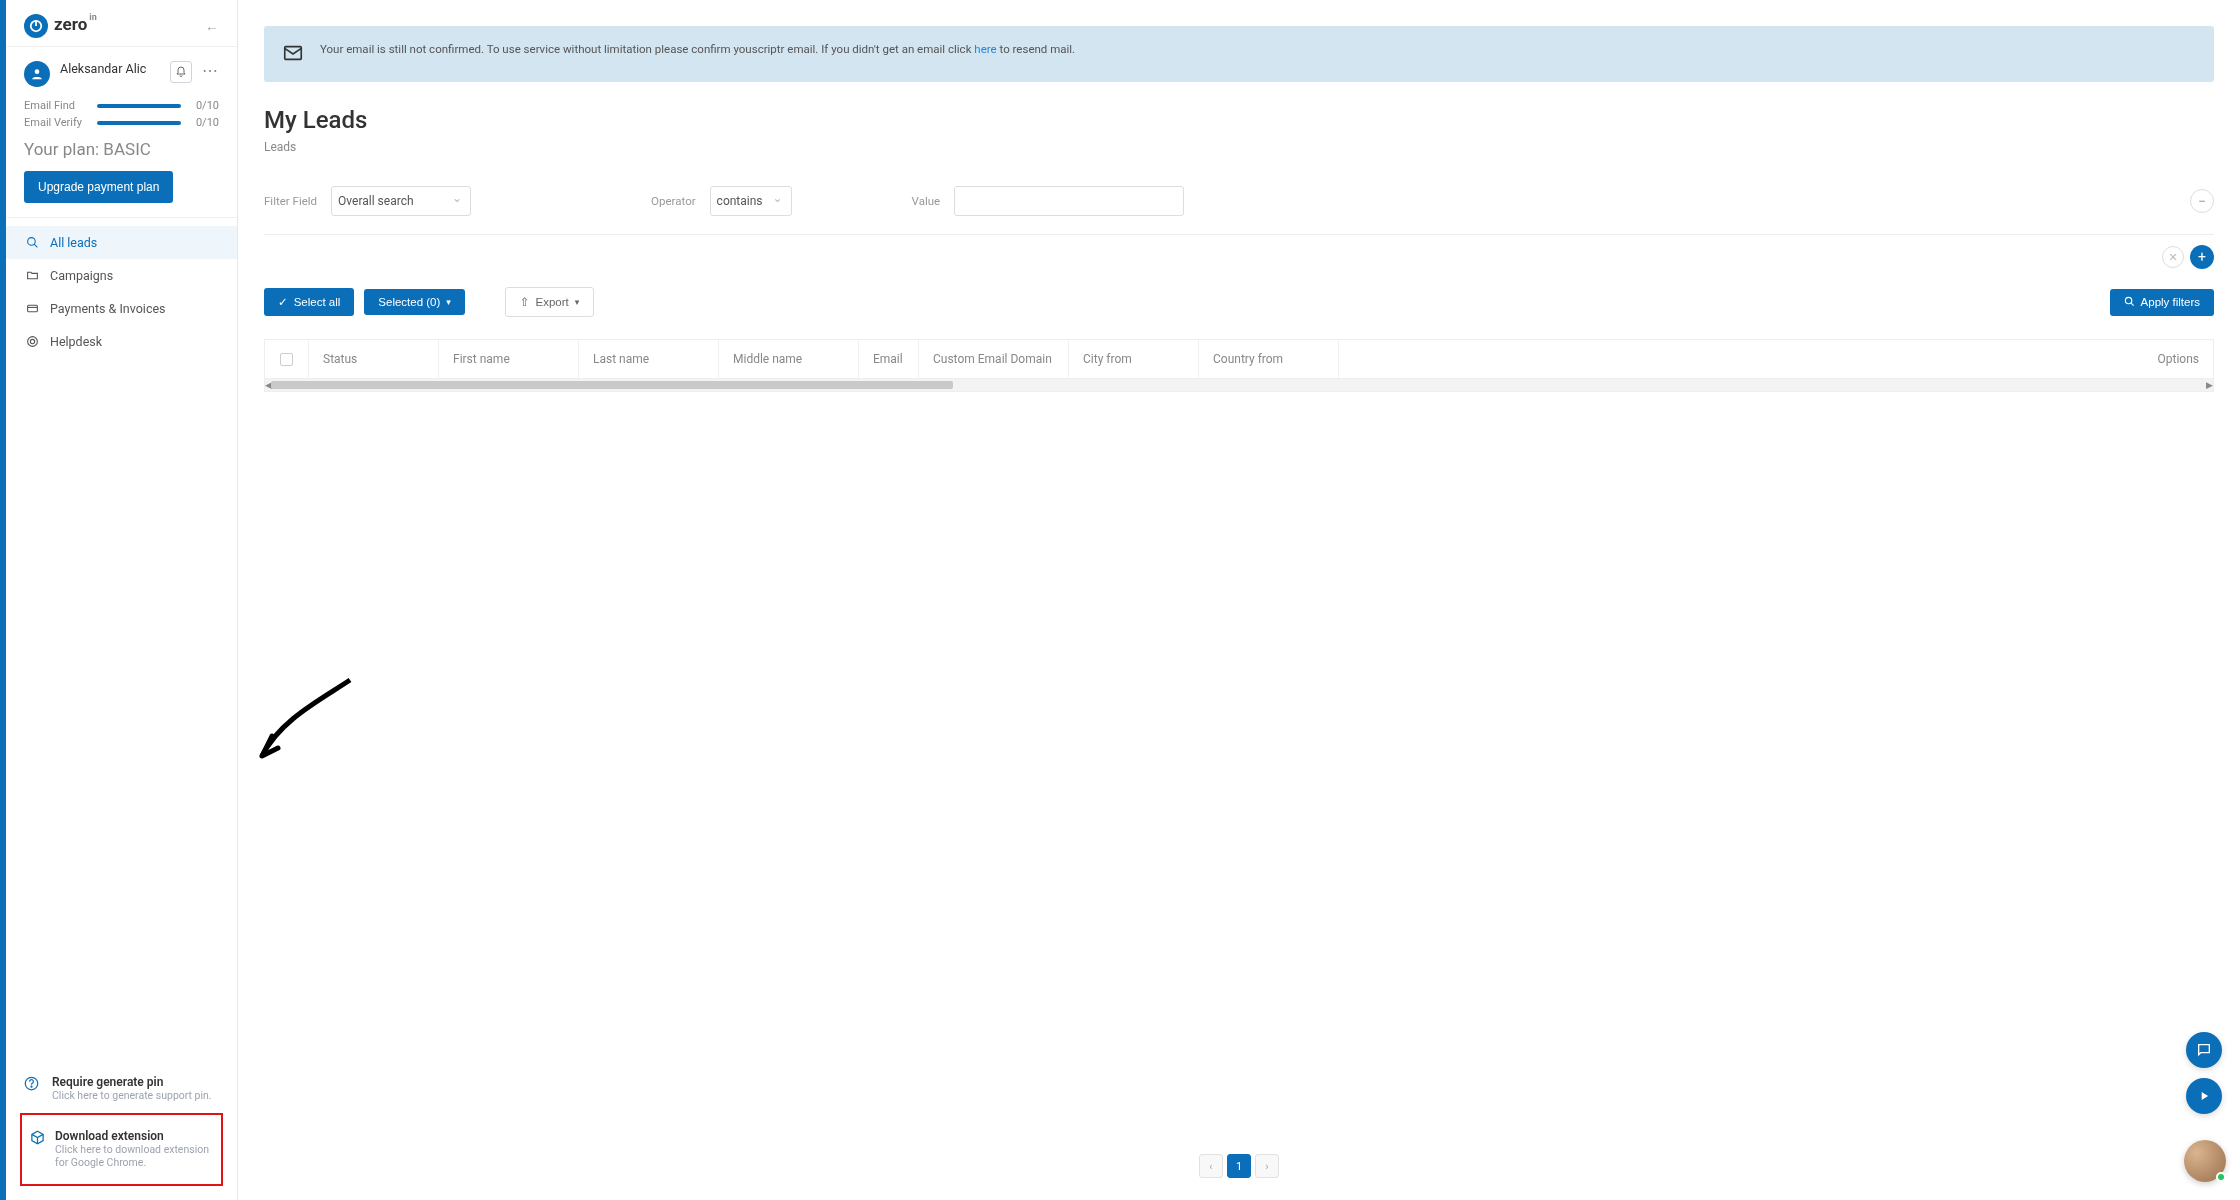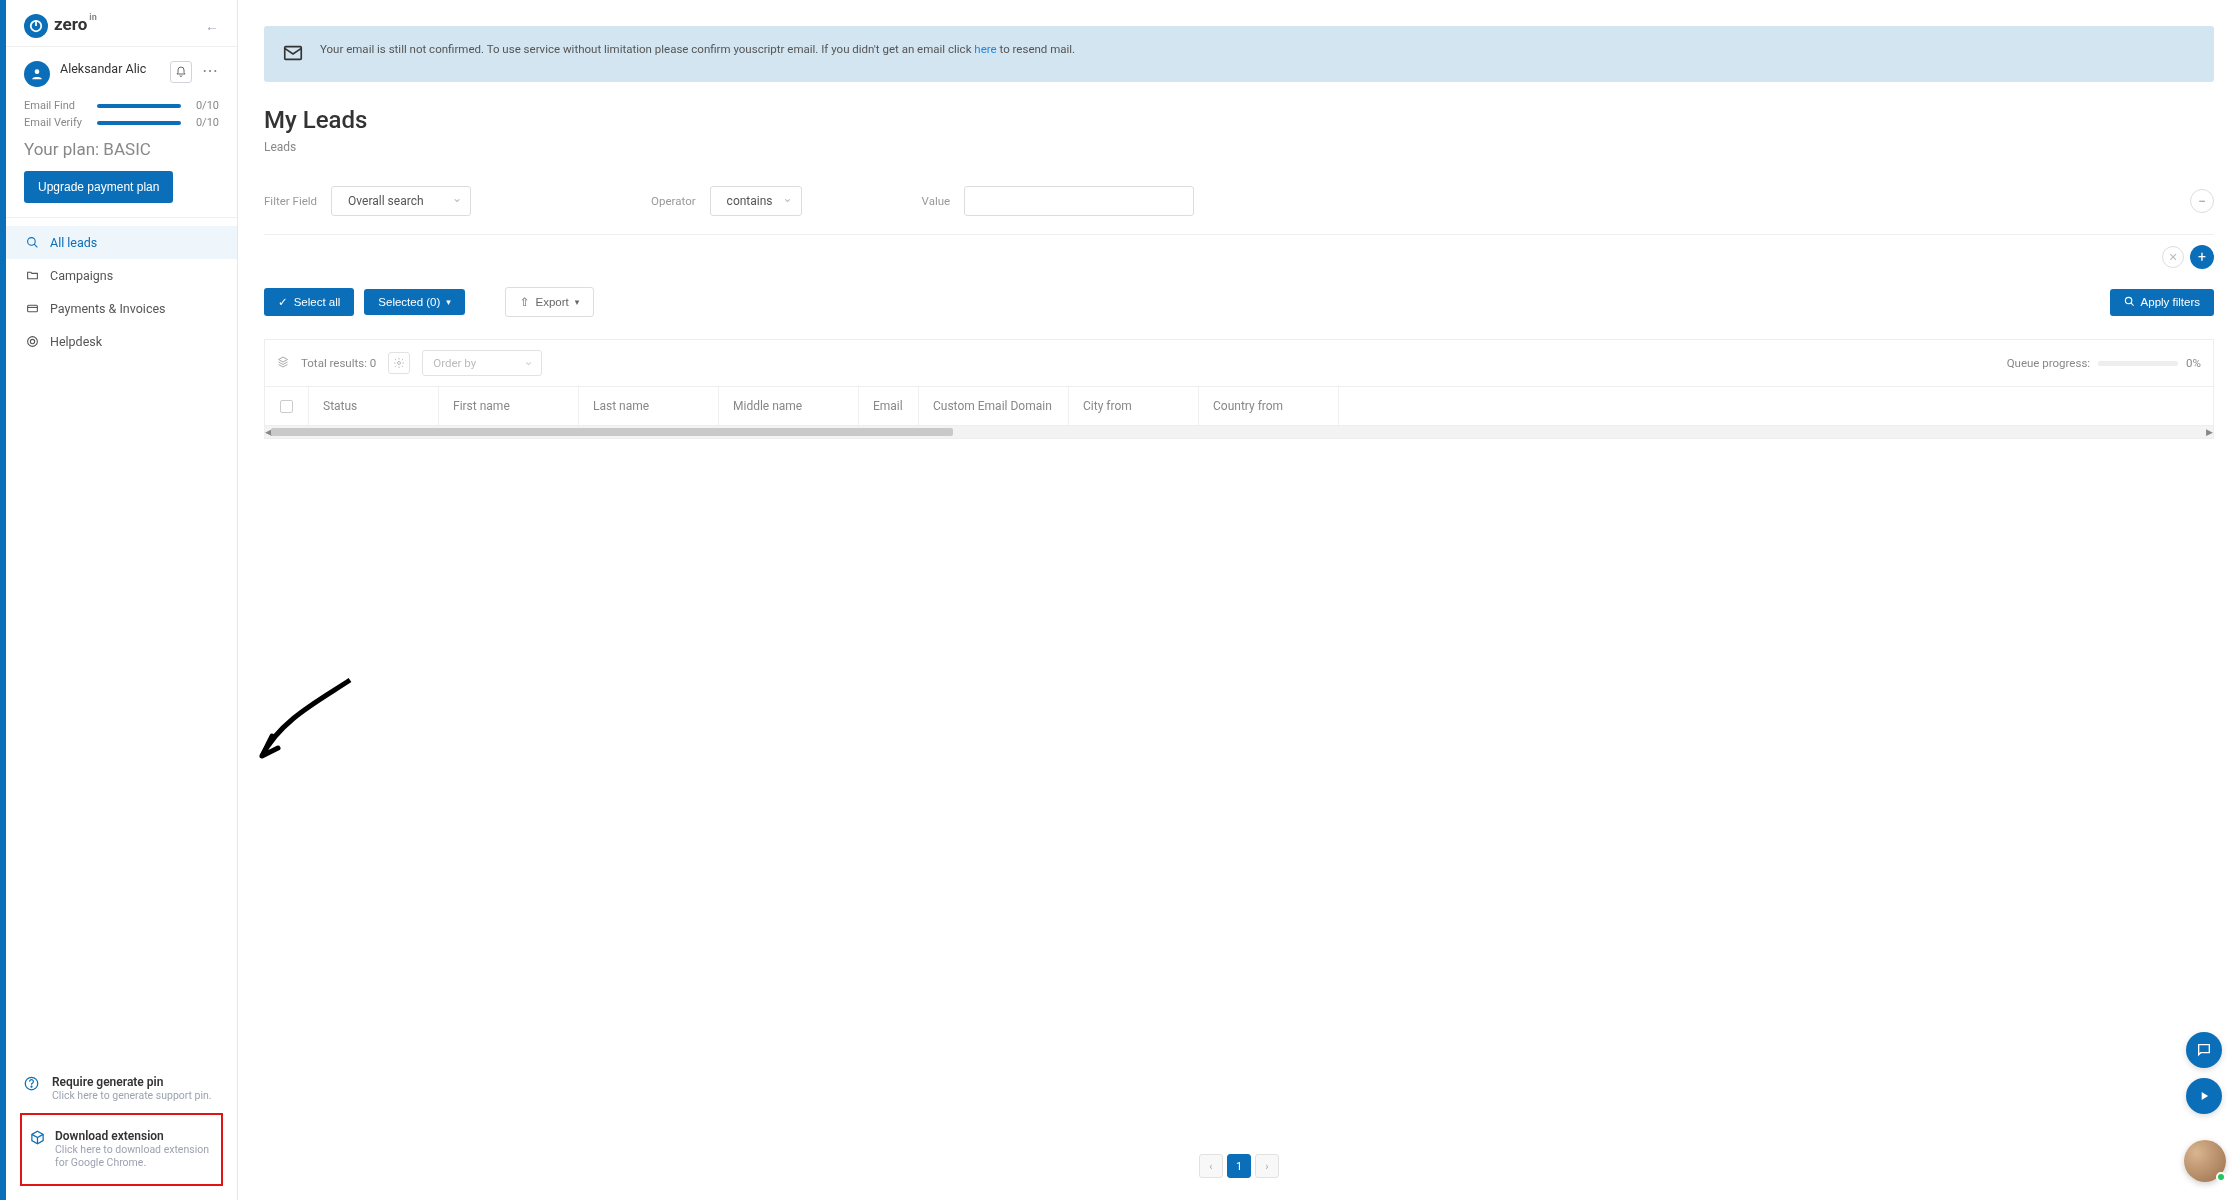--- a/index.html
+++ b/index.html
@@ -50,21 +50,21 @@
   .alert .at { font-size: 13px; font-weight: 700; color: #222; }
   .alert .ab { font-size: 11.5px; color: #555; margin-top: 2px; }
   .alert a { color: #1e88e5; text-decoration: none; }
 
   .page-title { font-size: 24px; font-weight: 500; color: #333; margin-top: 24px; }
   .breadcrumb { font-size: 12px; color: #888; margin-top: 6px; }
 
   .filter-row { display: flex; align-items: center; gap: 20px; margin-top: 32px; padding-bottom: 18px; border-bottom: 1px solid #eee; position: relative; }
   .filter-group { display: flex; align-items: center; gap: 14px; }
   .flabel { font-size: 11.5px; color: #999; }
-  .select { border: 1px solid #ddd; border-radius: 3px; padding: 7px 28px 7px 16px; font-size: 12px; color: #555; background: #fff; position: relative; cursor: pointer; min-width: 140px; }
+  .select { border: 1px solid #ddd; border-radius: 3px; padding: 7px 28px 7px 6px; font-size: 12px; color: #555; background: #fff; position: relative; cursor: pointer; min-width: 140px; }
   .select::after { content: "⌄"; position: absolute; right: 8px; top: 4px; color: #bbb; font-size: 12px; }
   .finput { border: 1px solid #ddd; border-radius: 3px; padding: 7px 10px; font-size: 12px; min-width: 230px; }
   .spacer-flex { flex: 1; }
   .toggle-btn { width: 24px; height: 24px; border: 1px solid #ddd; border-radius: 50%; display: flex; align-items: center; justify-content: center; color: #999; cursor: pointer; font-size: 14px; background: #fff; }
 
   .filter-row2 { display: flex; justify-content: flex-end; gap: 6px; margin-top: 10px; align-items: center; }
   .circle-x { width: 22px; height: 22px; border: 1px solid #ddd; border-radius: 50%; display: flex; align-items: center; justify-content: center; color: #bbb; font-size: 11px; cursor: pointer; }
   .circle-plus { width: 24px; height: 24px; border-radius: 50%; background: #0a6fb8; color: #fff; display: flex; align-items: center; justify-content: center; font-size: 14px; cursor: pointer; }
 
   .actions-row { display: flex; align-items: center; gap: 10px; margin-top: 18px; }
@@ -292,52 +292,33 @@
       <button class="btn btn-blue">
         <span><svg width="11" height="11" viewBox="0 0 24 24" fill="none" stroke="#fff" stroke-width="2.5">
               <circle cx="10" cy="10" r="7"></circle>
               <path d="M21 21l-6-6"></path>
             </svg></span>
         <span>Apply filters</span>
       </button>
     </div>
 
     <div class="table-wrap">
-      <div class="table-meta">
-        <span>
-          <svg width="12" height="12" viewBox="0 0 24 24" fill="none" stroke="#aaa" stroke-width="2">
-              <path d="M12 2l9 5-9 5-9-5 9-5zM3 12l9 5 9-5M3 17l9 5 9-5"></path>
-            </svg>
-        </span>
-        <span>Total results: 0</span>
-        <div class="gear">
-          <svg width="12" height="12" viewBox="0 0 24 24" fill="none" stroke="#bbb" stroke-width="2">
-              <circle cx="12" cy="12" r="3"></circle>
-              <path d="M12 2v3M12 19v3M4.2 4.2l2.1 2.1M17.7 17.7l2.1 2.1M2 12h3M19 12h3M4.2 19.8l2.1-2.1M17.7 6.3l2.1-2.1"></path>
-            </svg>
-        </div>
-        <div class="orderby">Order by</div>
-        <div class="queue">
-          <span>Queue progress:</span>
-          <span class="qbar"></span>
-          <span>0%</span>
-        </div>
-      </div>
       <div class="thead">
         <div class="th check">
             <span class="chk"></span>
           </div>
         <div class="th status">Status</div>
         <div class="th fname">First name</div>
         <div class="th lname">Last name</div>
         <div class="th mname">Middle name</div>
         <div class="th email">Email</div>
         <div class="th ced">Custom Email Domain</div>
         <div class="th city">City from</div>
         <div class="th country">Country from</div>
+        <div class="th options">Options</div>
       </div>
       <div class="hscroll">
         <span class="harrow l">◀</span>
         <span class="hthumb"></span>
         <span class="harrow r">▶</span>
       </div>
     </div>
 
     <div class="pager">
       <div class="pg">‹</div>

